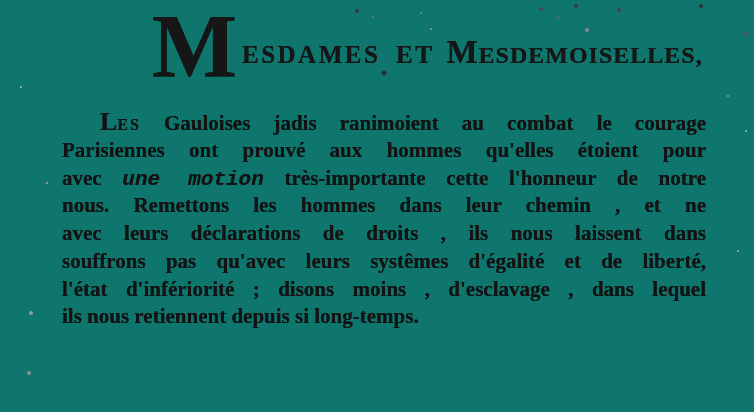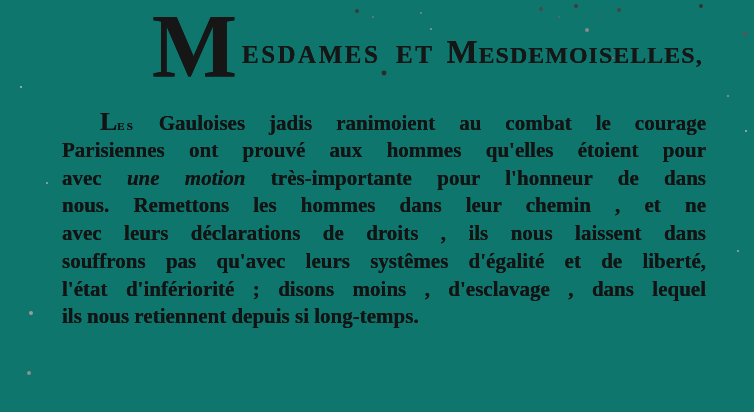--- a/index.html
+++ b/index.html
@@ -71,23 +71,23 @@
   }
   .line {
     text-align: justify;
     text-align-last: justify;
     height: 27.75px;
     white-space: normal;
   }
   .line.indent { padding-left: 38px; }
   .line.last { text-align-last: left; }
   .seg-normal { }
-  .seg-italic { font-style: italic; }
+  .seg-italic { font-style: italic; font-family: Liberation Mono, monospace; }
   .seg-lead { font-size: 26px; line-height: 1; }
-  .seg-caps { font-size: 11px; letter-spacing: 2px; }
+  .seg-caps { font-size: 16px; letter-spacing: 2px; }
 
   
   .speck {
     position: absolute;
     left: 0; top: 0;
     width: 2px; height: 2px;
     border-radius: 50%;
     background: transparent;
     box-shadow:
       356px 10px 0 1px #3a3a3a,
@@ -121,21 +121,21 @@
 
   <div class="speck"></div>
 
   <div class="heading">
     <span class="h-initial">M</span><span class="h-caps">ESDAMES ET</span><span class="h-initial2">M</span><span class="h-caps2">ESDEMOISELLES,</span>
   </div>
 
   <div class="body-text">
       <div class="line indent"><span class="seg-lead">L</span><span class="seg-caps">ES</span><span class="seg-normal"> Gauloises jadis ranimoient au combat le courage</span></div>
       <div class="line"><span class="seg-normal">Parisiennes ont prouvé aux hommes qu'elles étoient pour</span></div>
-      <div class="line"><span class="seg-normal">avec </span><span class="seg-italic">une motion</span><span class="seg-normal"> très-importante pour l'honneur de dans</span></div>
+      <div class="line"><span class="seg-normal">avec </span><span class="seg-italic">une motion</span><span class="seg-normal"> très-importante cette l'honneur de notre</span></div>
       <div class="line"><span class="seg-normal">nous. Remettons les hommes dans leur chemin , et ne</span></div>
       <div class="line"><span class="seg-normal">avec leurs déclarations de droits , ils nous laissent dans</span></div>
       <div class="line"><span class="seg-normal">souffrons pas qu'avec leurs systêmes d'égalité et de liberté,</span></div>
       <div class="line"><span class="seg-normal">l'état d'infériorité ; disons moins , d'esclavage , dans lequel</span></div>
       <div class="line last"><span class="seg-normal">ils nous retiennent depuis si long-temps.</span></div>
     </div>
 
 </div>
 
 </body></html>

